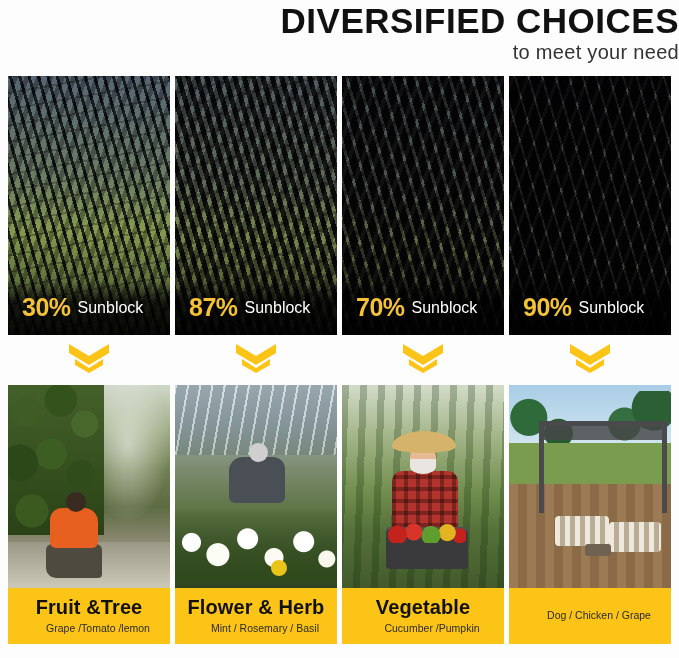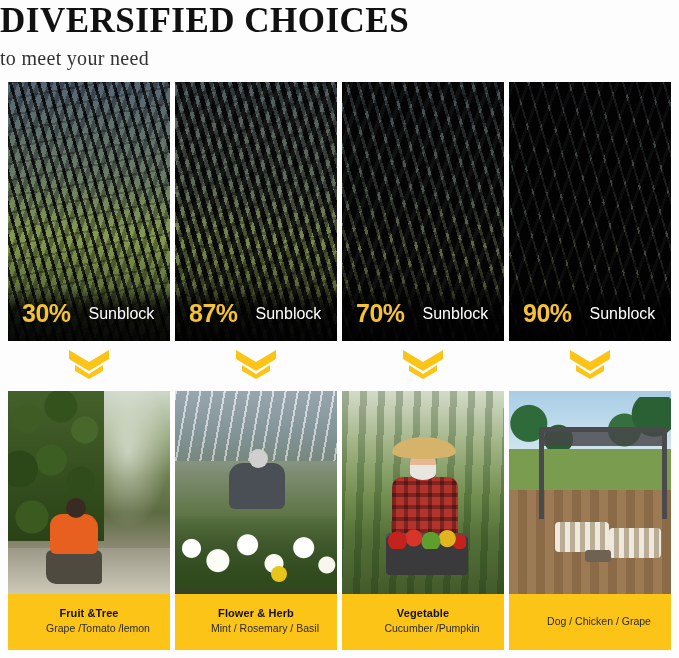--- a/index.html
+++ b/index.html
@@ -15,35 +15,34 @@
   }
   .page {
     position: relative;
     width: 679px;
     height: 658px;
     background: #fdfdfd;
   }
   
   .header {
     padding-top: 2px;
-    text-align: left;
-    font-family: Liberation Serif, serif;
+    text-align: right;
   }
   .title {
     font-size: 35px;
     font-weight: bold;
     letter-spacing: 0.5px;
     color: #111111;
     line-height: 1.1;
     margin: 0;
   }
   .subtitle {
     font-size: 20px;
     color: #333333;
-    margin-top: 6px;
+    margin-top: 0;
     letter-spacing: 0.3px;
   }
   
   .swatch-row {
     display: flex;
     gap: 5px;
     padding: 0 8px;
     margin-top: 12px;
   }
   .swatch {
@@ -114,21 +113,21 @@
     opacity: .7;
   }
   .swatch-caption {
     position: absolute;
     left: 0;
     right: 0;
     bottom: 0;
     height: 54px;
     display: flex;
     align-items: center;
-    gap: 18px;
+    gap: 7px;
     padding-left: 14px;
     background: linear-gradient(180deg, rgba(0,0,0,0.0) 0%, rgba(0,0,0,0.72) 38%, rgba(0,0,0,0.86) 100%);
     box-sizing: border-box;
   }
   .pct {
     color: #f5c135;
     font-size: 25px;
     font-weight: bold;
     letter-spacing: -0.5px;
   }
@@ -333,21 +332,21 @@
     background: #fcc417;
     display: flex;
     flex-direction: column;
     align-items: center;
     justify-content: center;
     gap: 3px;
     padding: 4px 2px 6px;
     box-sizing: border-box;
   }
   .use-title {
-    font-size: 11px;
+    font-size: 20px;
     font-weight: bold;
     color: #111111;
     letter-spacing: 0.1px;
     white-space: nowrap;
   }
   .use-sub {
     font-size: 10.5px;
     color: #2b2b2b;
     white-space: nowrap;
     margin-left: 18px;

